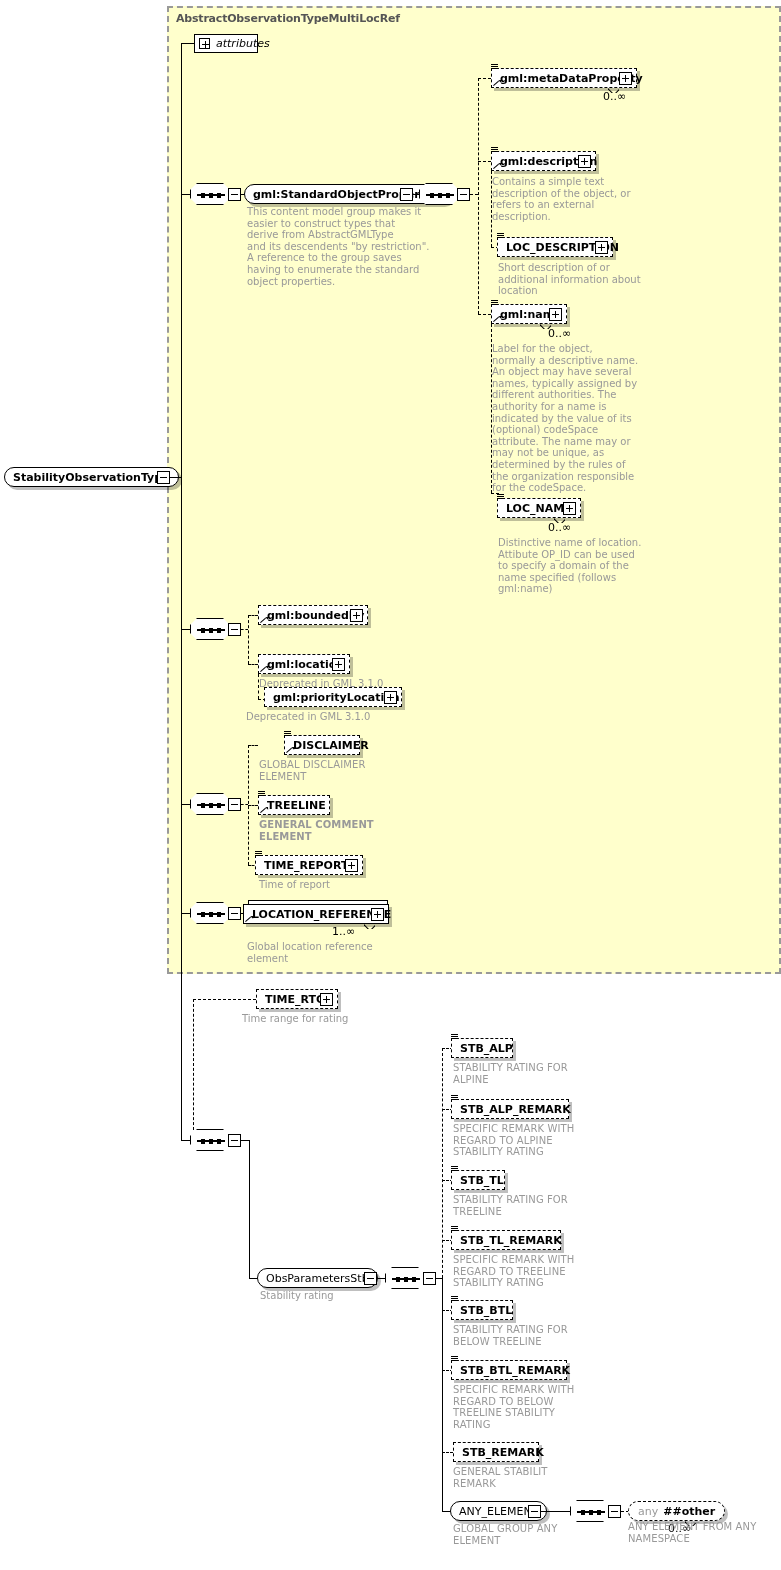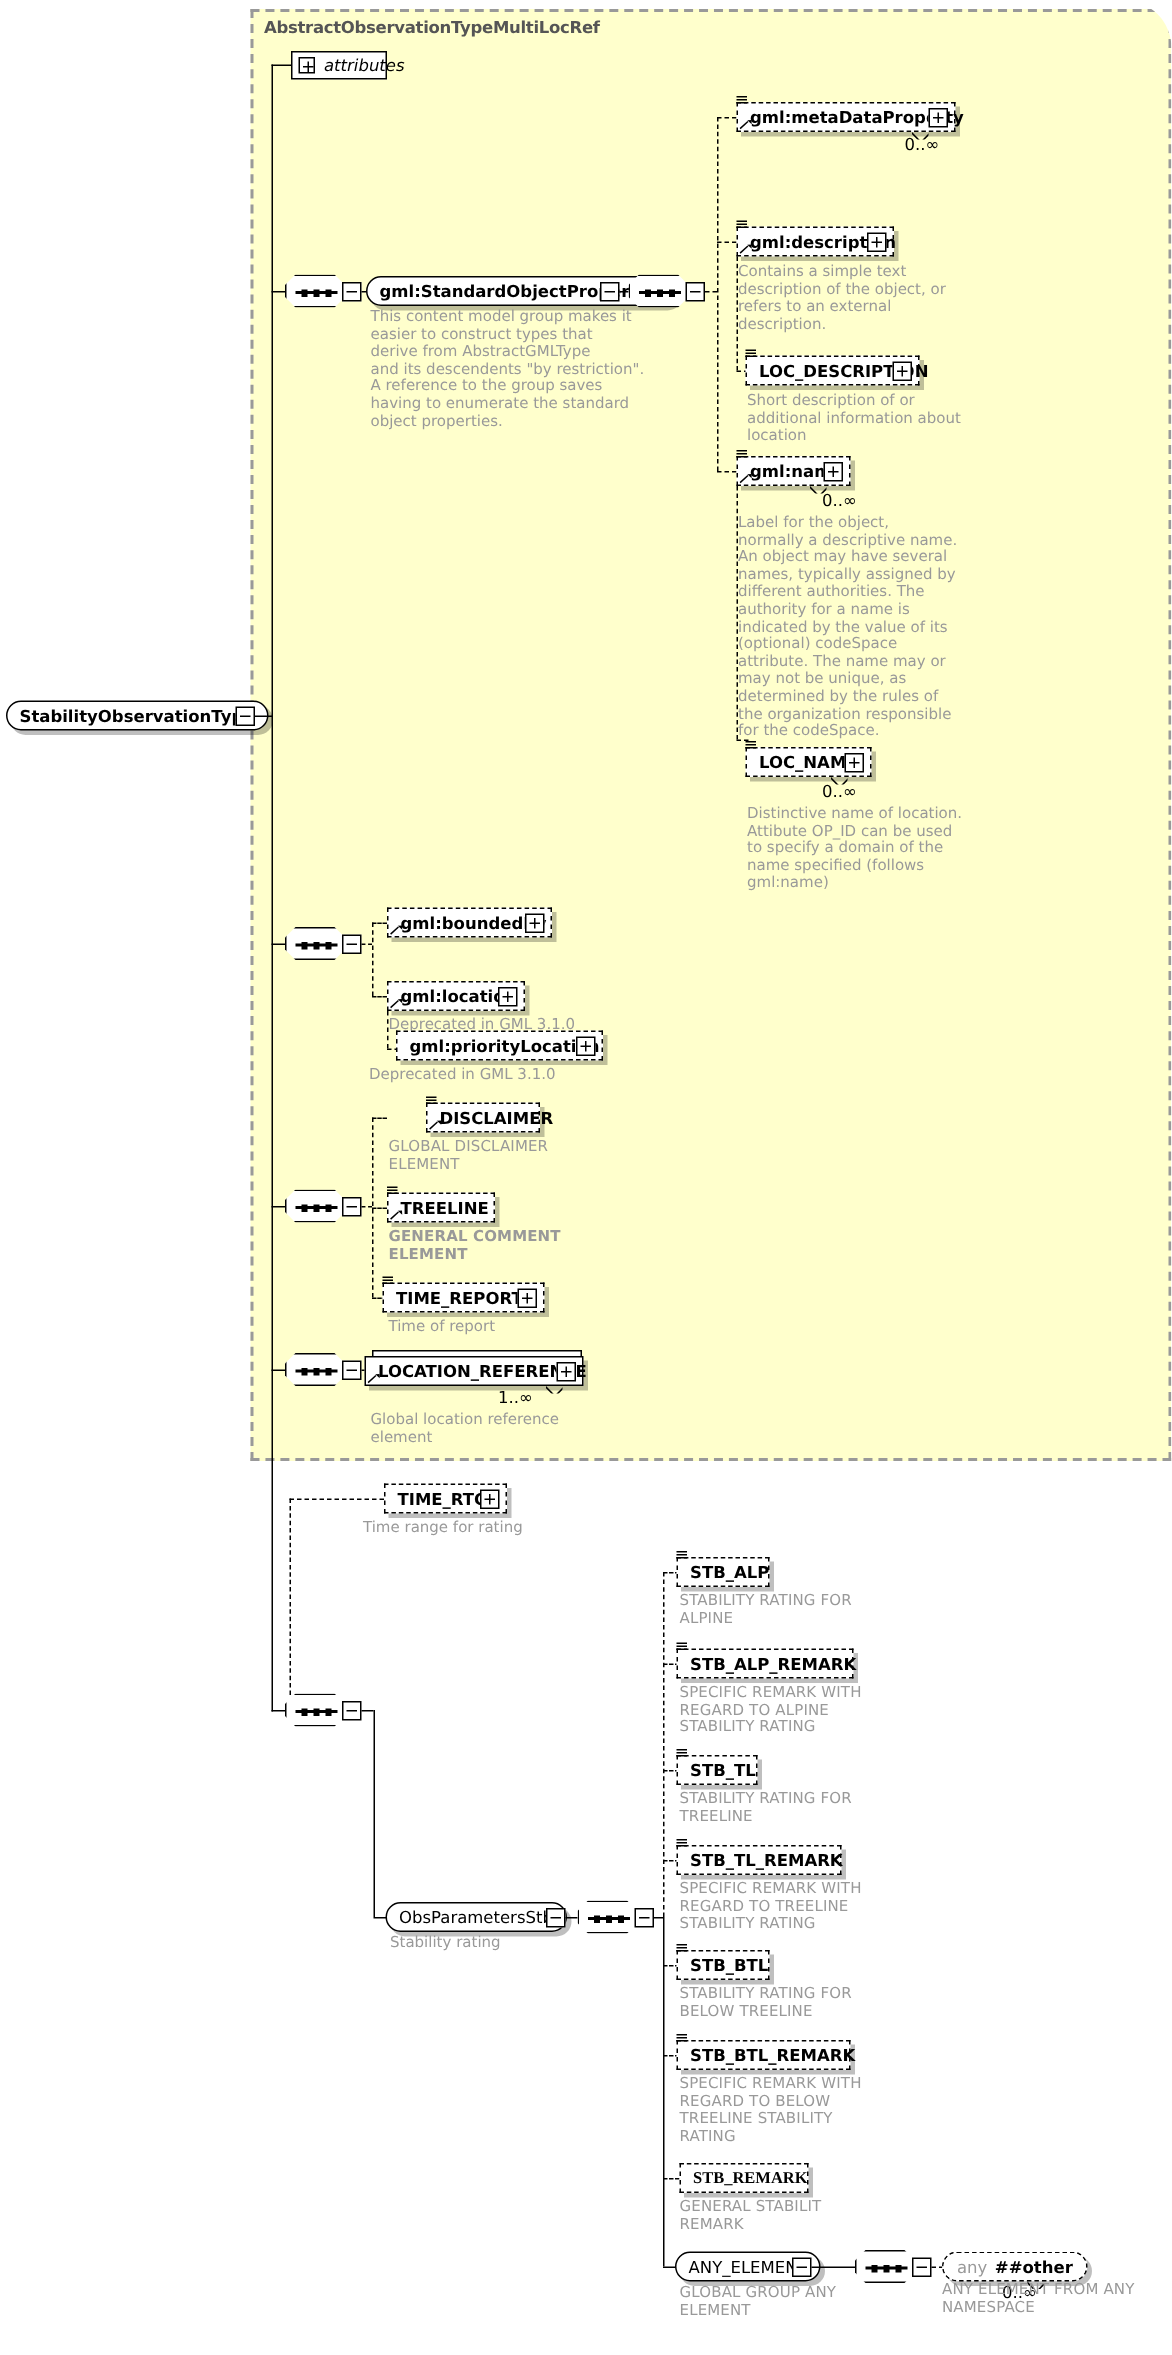--- a/index.html
+++ b/index.html
@@ -9,21 +9,20 @@
   body {
     font-family: "DejaVu Sans", sans-serif;
     -webkit-font-smoothing: none;
   }
   #canvas {
     position: relative;
     width: 781px;
     height: 1570px;
     background: #ffffff;
     overflow: hidden;
-    border-radius: 32px;
   }
 
   
   .panel {
     position: absolute;
     background: #ffffcc;
     border: 2px dashed #999999;
     box-sizing: border-box;
   }
   .panel-title {
@@ -635,21 +634,21 @@
         <i></i>
       </span>
     <span>STB_BTL_REMARK</span>
   </div>
   <div class="doc caps" style="left:453px; top:1384px; width:190px;">SPECIFIC REMARK WITH
 REGARD TO BELOW
 TREELINE STABILITY
 RATING</div>
 
   <div class="dln-h" style="left:442px; top:1452px; width:11px;"></div>
-  <div class="ebox opt" style="left:453px; top:1442px; width:86px;font-family:Liberation Serif, serif;">
+  <div class="ebox opt" style="left:453px; top:1442px; width:86px;">
     <span>STB_REMARK</span>
   </div>
   <div class="doc caps" style="left:453px; top:1466px; width:190px;">GENERAL STABILIT
 REMARK</div>
 
   <div class="ln-h" style="left:442px; top:1511px; width:9px;"></div>
   <div class="capsule thin" style="left:450px; top:1501px;">
     <span>ANY_ELEMENT</span>
   </div>
   <div class="doc caps" style="left:453px; top:1523px; width:190px;">GLOBAL GROUP ANY

